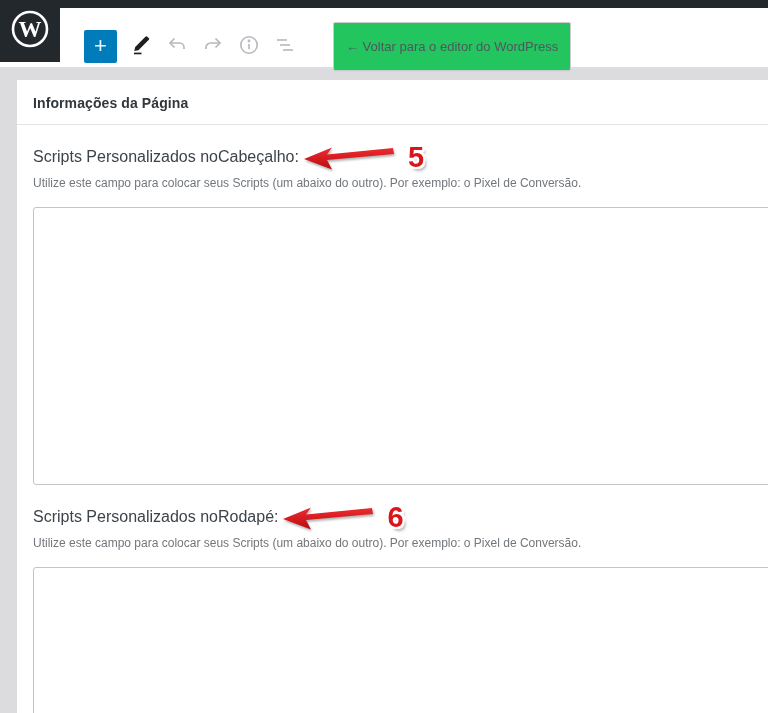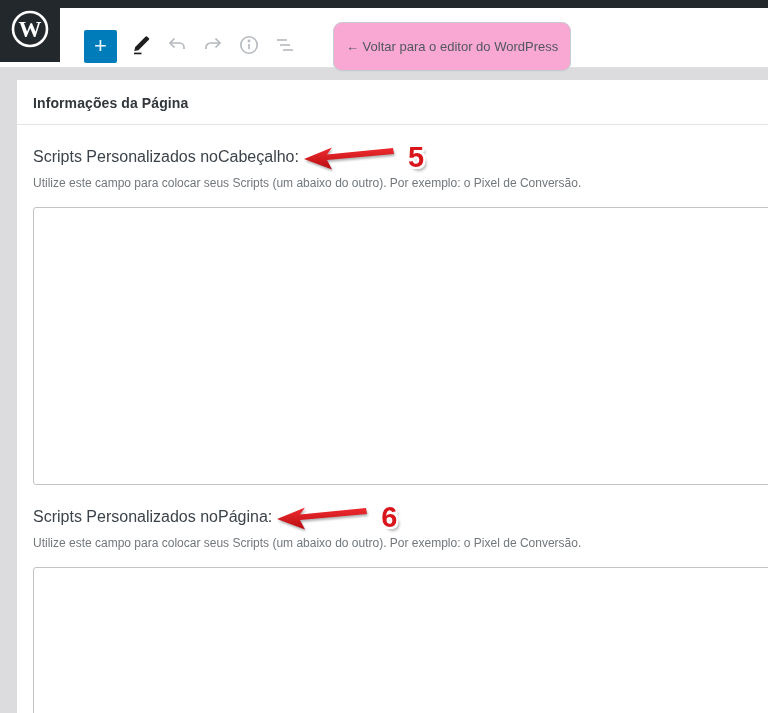--- a/index.html
+++ b/index.html
@@ -49,23 +49,23 @@
   .icon-btn {
     width: 24px; height: 24px;
     background: none; border: none;
     display: flex; align-items: center; justify-content: center;
     cursor: pointer;
   }
   .back-btn {
     margin-left: 24px;
     height: 49px;
     padding: 0 12px;
-    background: #f9a8d4;
+    background: #22c55e;
     border: 1px solid #c8ccd0;
-    border-radius: 9px;
+    border-radius: 2px;
     box-shadow: 0 1px 0 #d5d8db;
     color: #50575e;
     font-size: 13px;
     font-family: "Liberation Sans", sans-serif;
     cursor: pointer;
     white-space: nowrap;
   }
 
   
   .main-panel {
@@ -219,21 +219,21 @@
         <span class="annotation-number">5</span>
       </span>
     </div>
     <div class="section-hint">Utilize este campo para colocar seus Scripts (um abaixo do outro). Por exemplo: o Pixel de Conversão.</div>
     <textarea class="script-textarea ta-header" spellcheck="false" style=""></textarea>
   </div>
 
   <div class="section">
     <div class="section-label">
       <span>Scripts Personalizados no </span>
-        <b>Página</b>
+        <b>Rodapé</b>
         <span>:</span>
       <span class="annotation">
         <svg width="96" height="28" viewBox="0 0 96 28" style="filter: drop-shadow(1px 2px 1px rgba(0,0,0,0.30));">
           <defs>
             <linearGradient id="agrad2" x1="0" y1="0" x2="0" y2="1">
               <stop offset="0" stop-color="#ef2b2f"></stop>
               <stop offset="1" stop-color="#b80d12"></stop>
             </linearGradient>
           </defs>
           <polygon points="1,15 29,3.5 24,10.5 90,4 91,10 24,16 29,25.5" fill="url(#agrad2)"></polygon>

